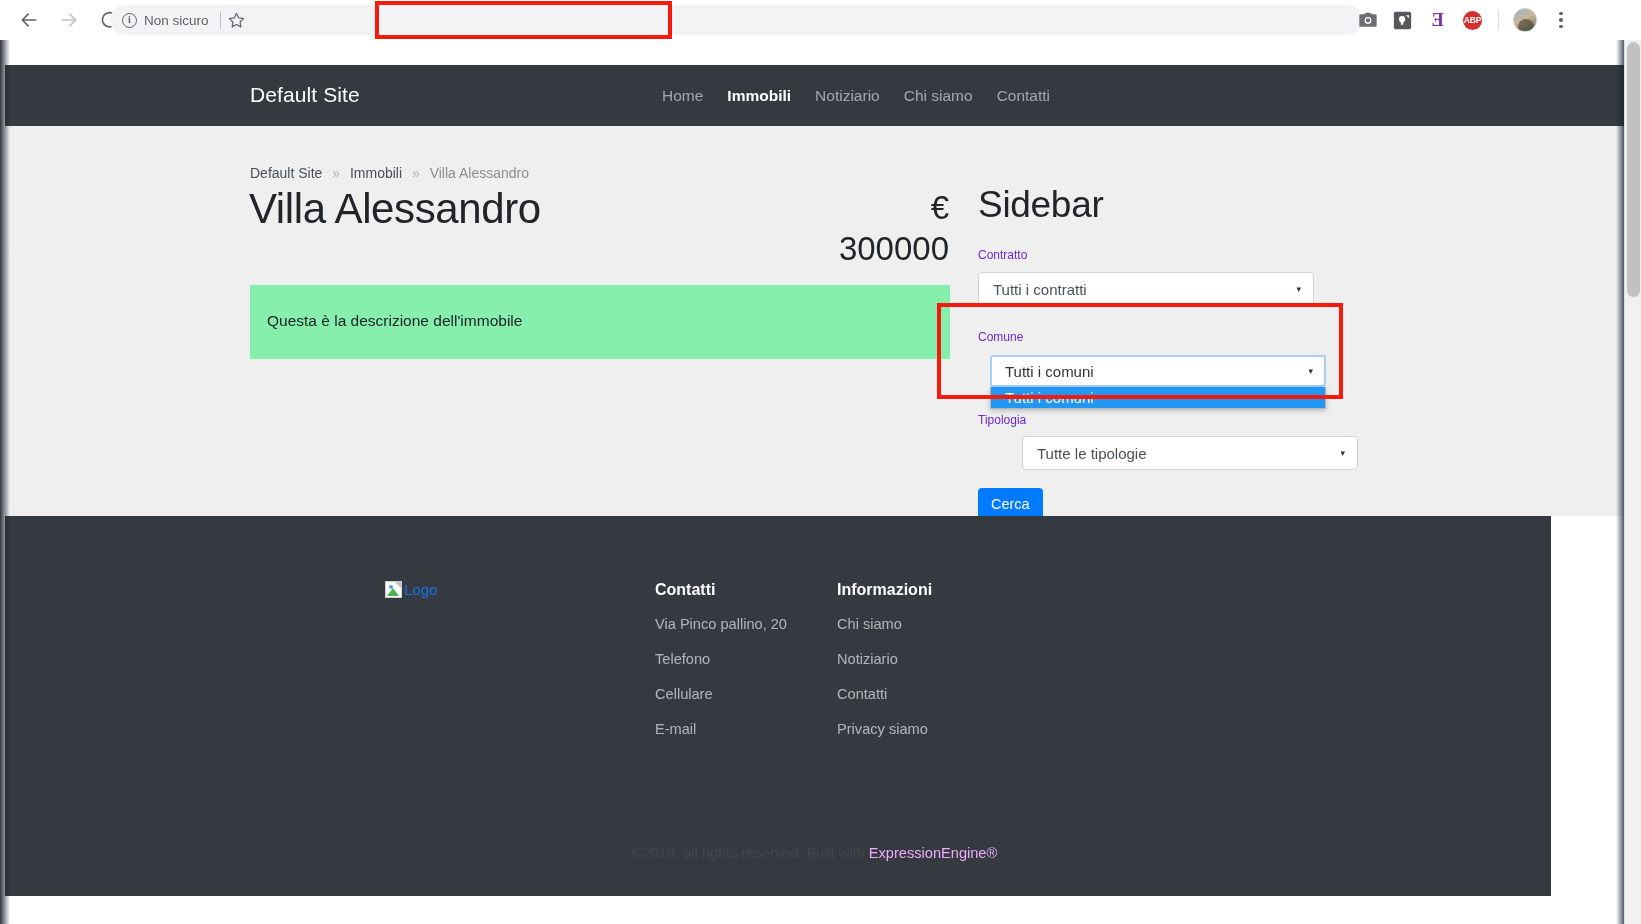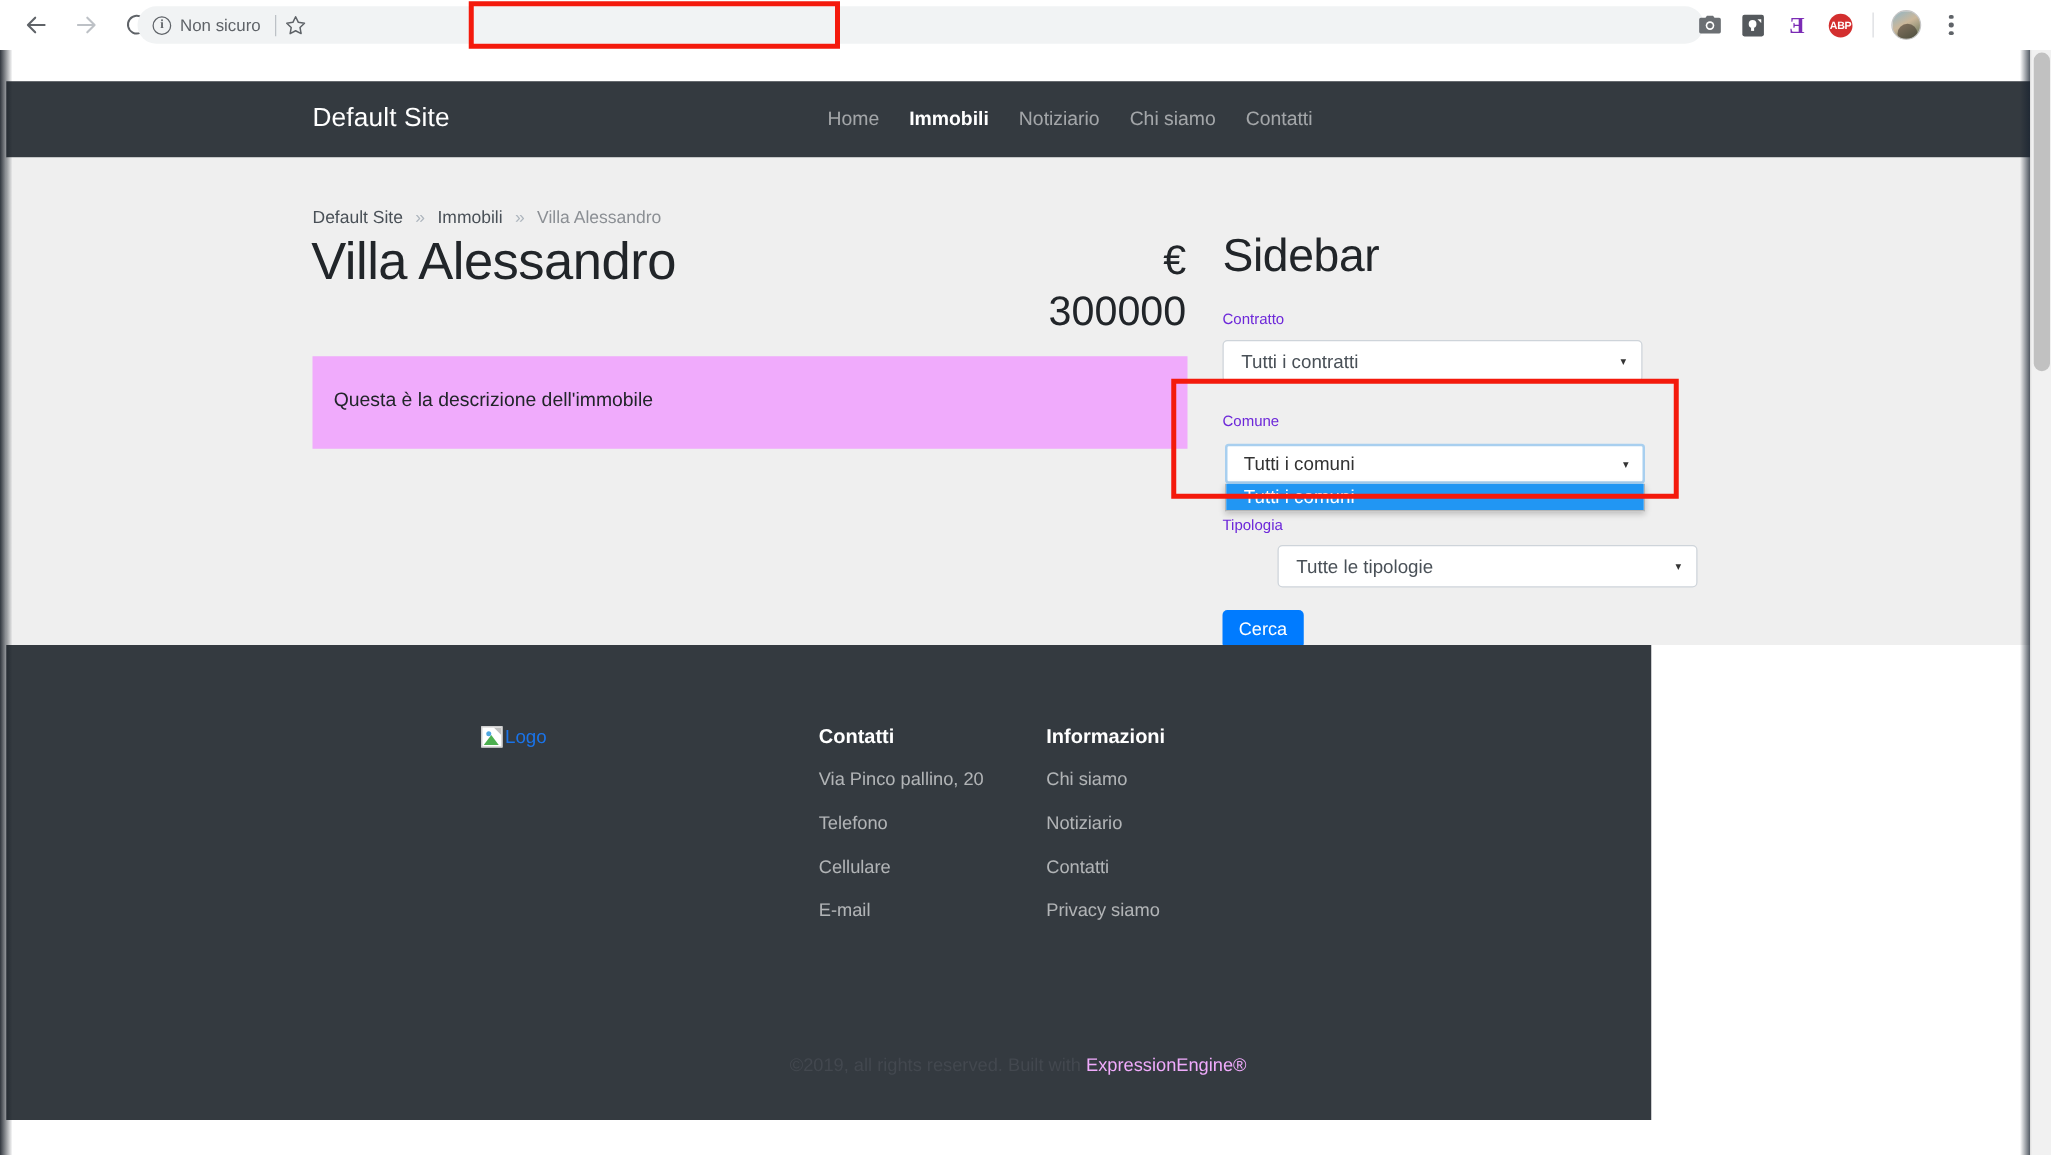--- a/index.html
+++ b/index.html
@@ -200,21 +200,21 @@
     position: absolute; left: 826px; top: 62px;
     width: 118px;
     font-size: 33px;
     color: #212529;
     line-height: 1.24;
     text-align: right;
   }
   .desc-box {
     position: absolute; left: 245px; top: 159px;
     width: 700px; height: 74px;
-    background: #f0abfc;
+    background: #86efac;
   }
   .desc-text {
     position: absolute; left: 17px; top: 27px;
     font-size: 15.5px;
     color: #212529;
   }
 
   
   .sidebar { position: absolute; left: 970px; top: 0; width: 420px; }
   .sidebar-title {
@@ -250,21 +250,21 @@
     white-space: nowrap;
   }
   .select-box .caret {
     font-size: 9px;
     color: #333;
     padding-right: 12px;
     line-height: 1;
   }
 
   
-  .select-open-wrap { position: absolute; left: 5px; top: 229px; width: 404px; z-index: 30; }
+  .select-open-wrap { position: absolute; left: 15px; top: 229px; width: 404px; z-index: 30; }
   .select-open-field {
     width: 336px; height: 32px;
     background: #ffffff;
     border: 2px solid #a8cfef;
     border-radius: 3px;
     display: flex; align-items: center;
     cursor: pointer;
   }
   .select-open-field .val {
     padding-left: 13px; font-size: 15px; color: #333; flex: 1; white-space: nowrap;
@@ -296,21 +296,21 @@
     border: none; border-radius: 4px;
     font-size: 14.5px;
     font-family: "Liberation Sans", sans-serif;
     padding: 0 13px;
     cursor: pointer;
   }
 
   
   .footer {
     position: absolute; left: 5px; top: 476px;
-    width: 1316px; height: 380px;
+    width: 1546px; height: 380px;
     background: #343a40;
     text-decoration: underline;
   }
   .footer-logo {
     position: absolute; left: 380px; top: 65px;
     display: flex; align-items: center; gap: 2px;
   }
   .broken-img {
     width: 17px; height: 17px;
     position: relative;

